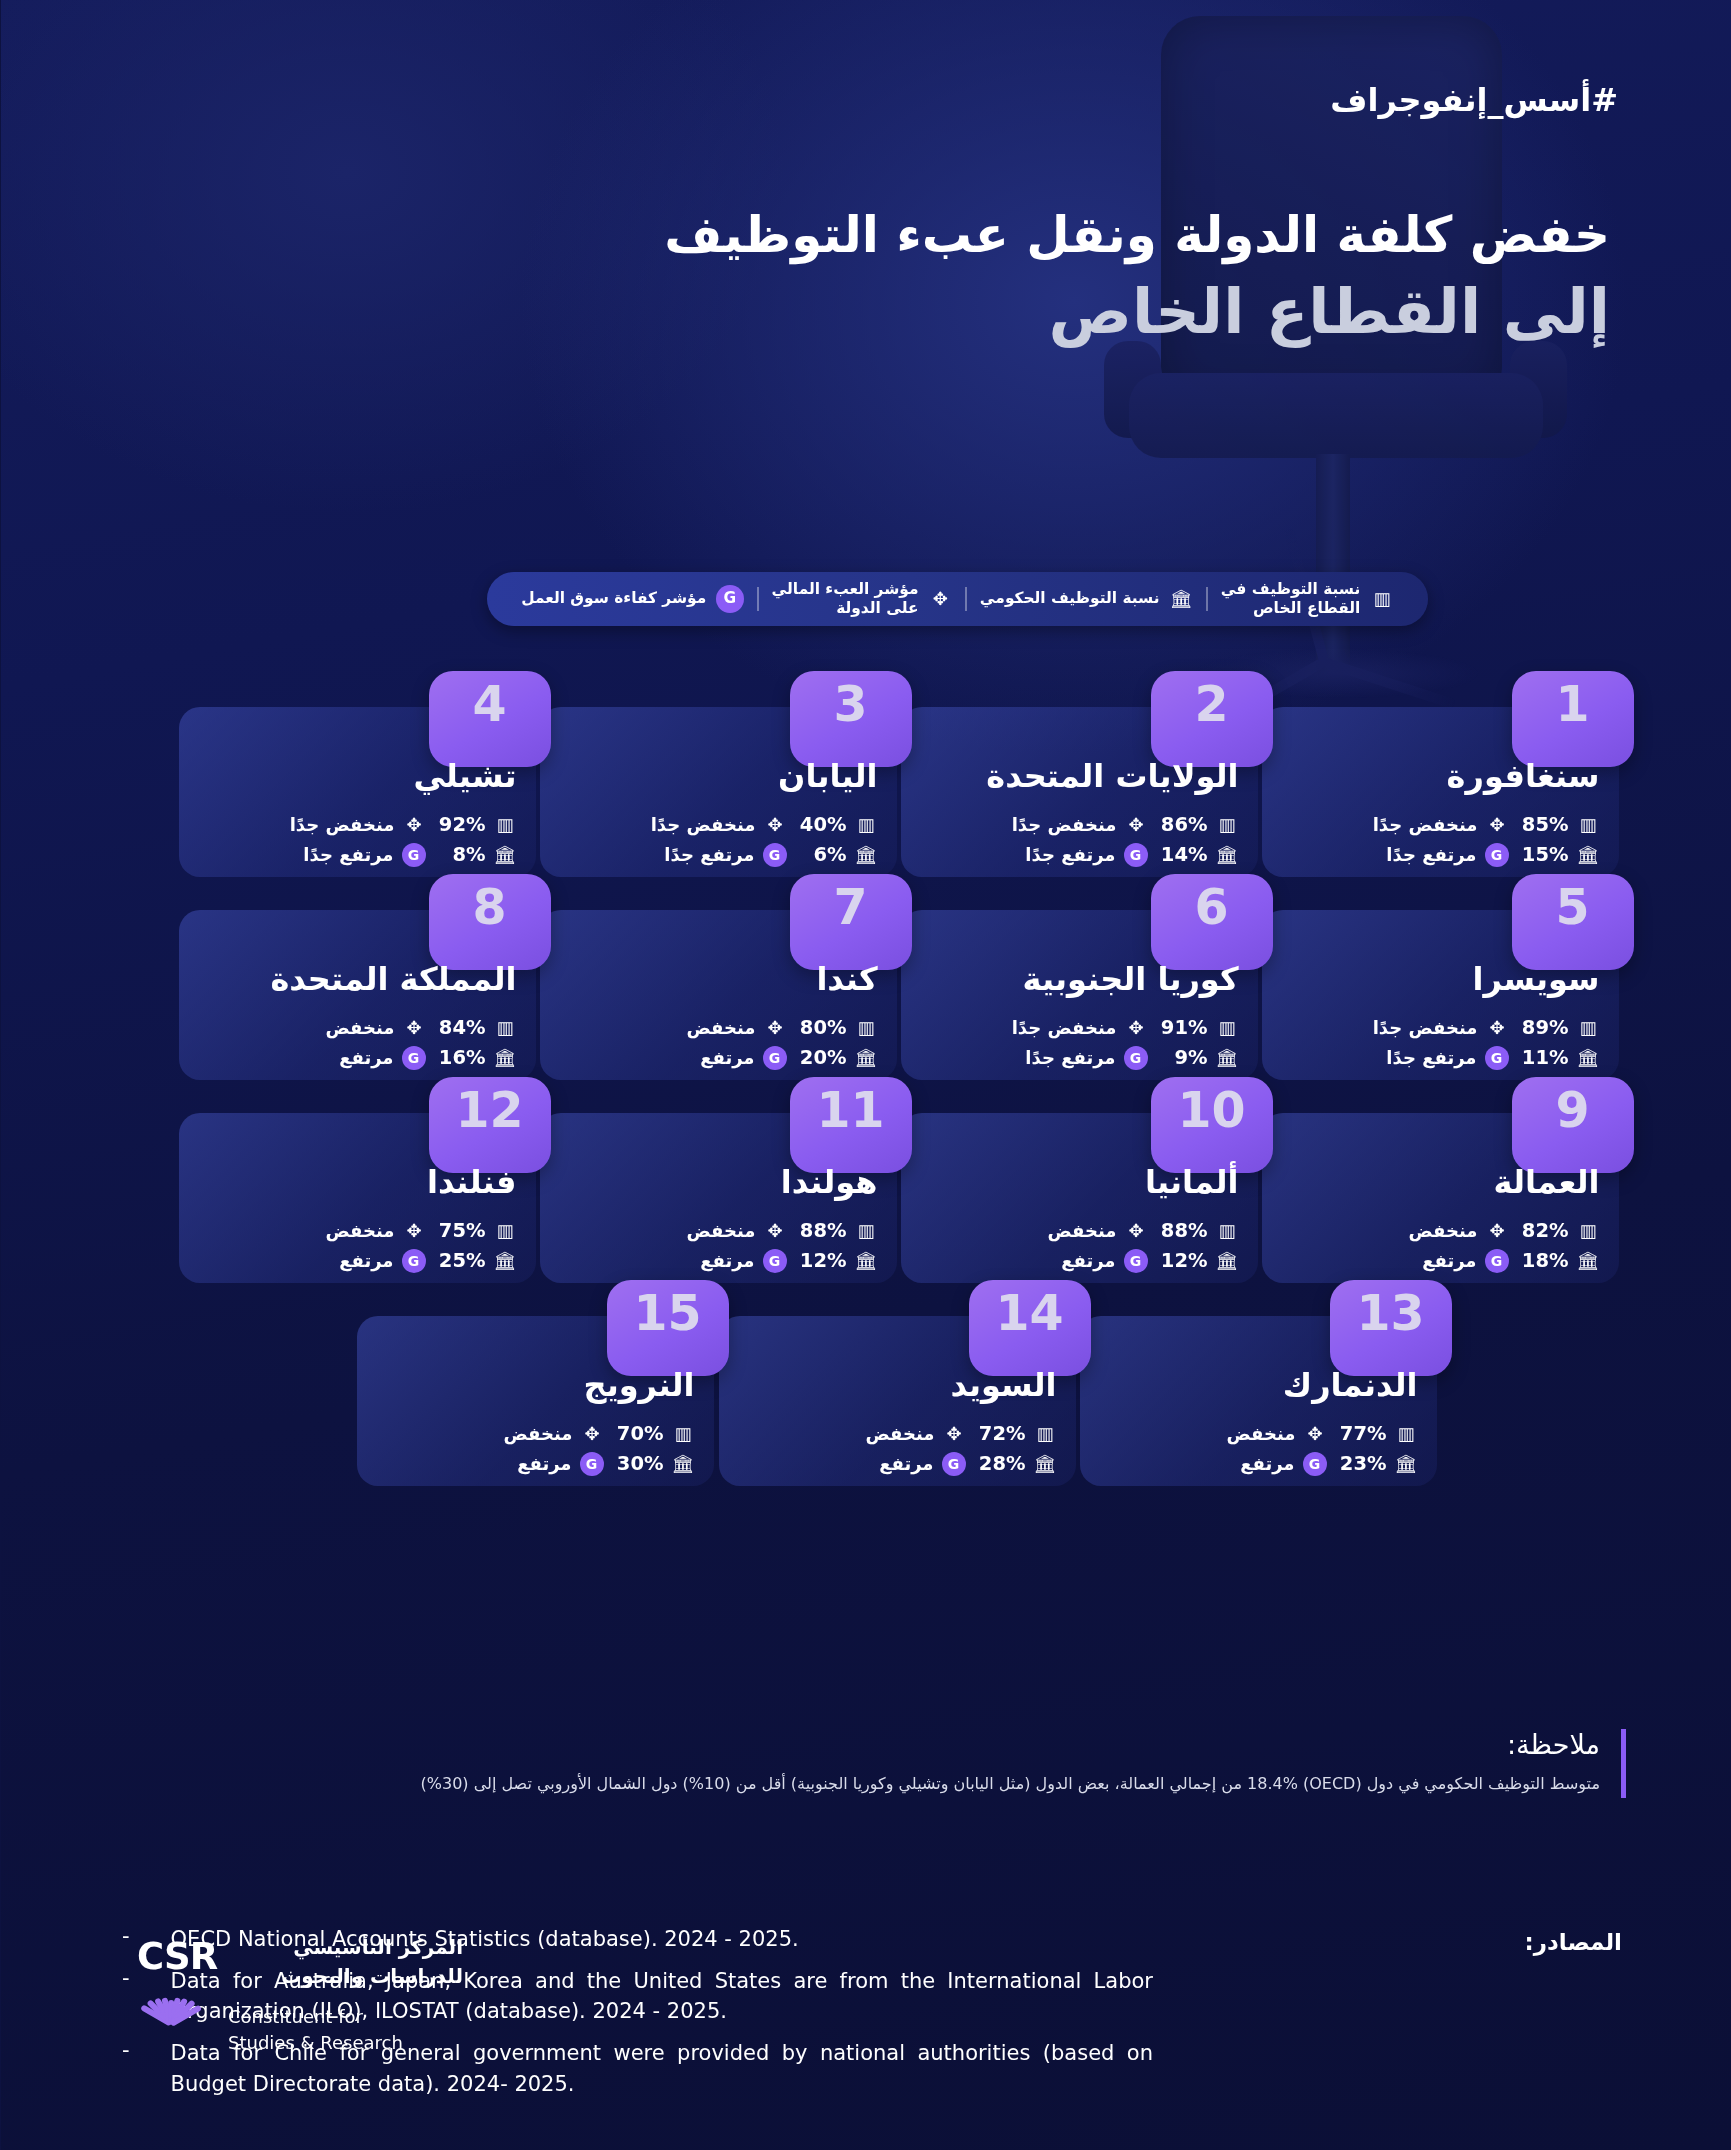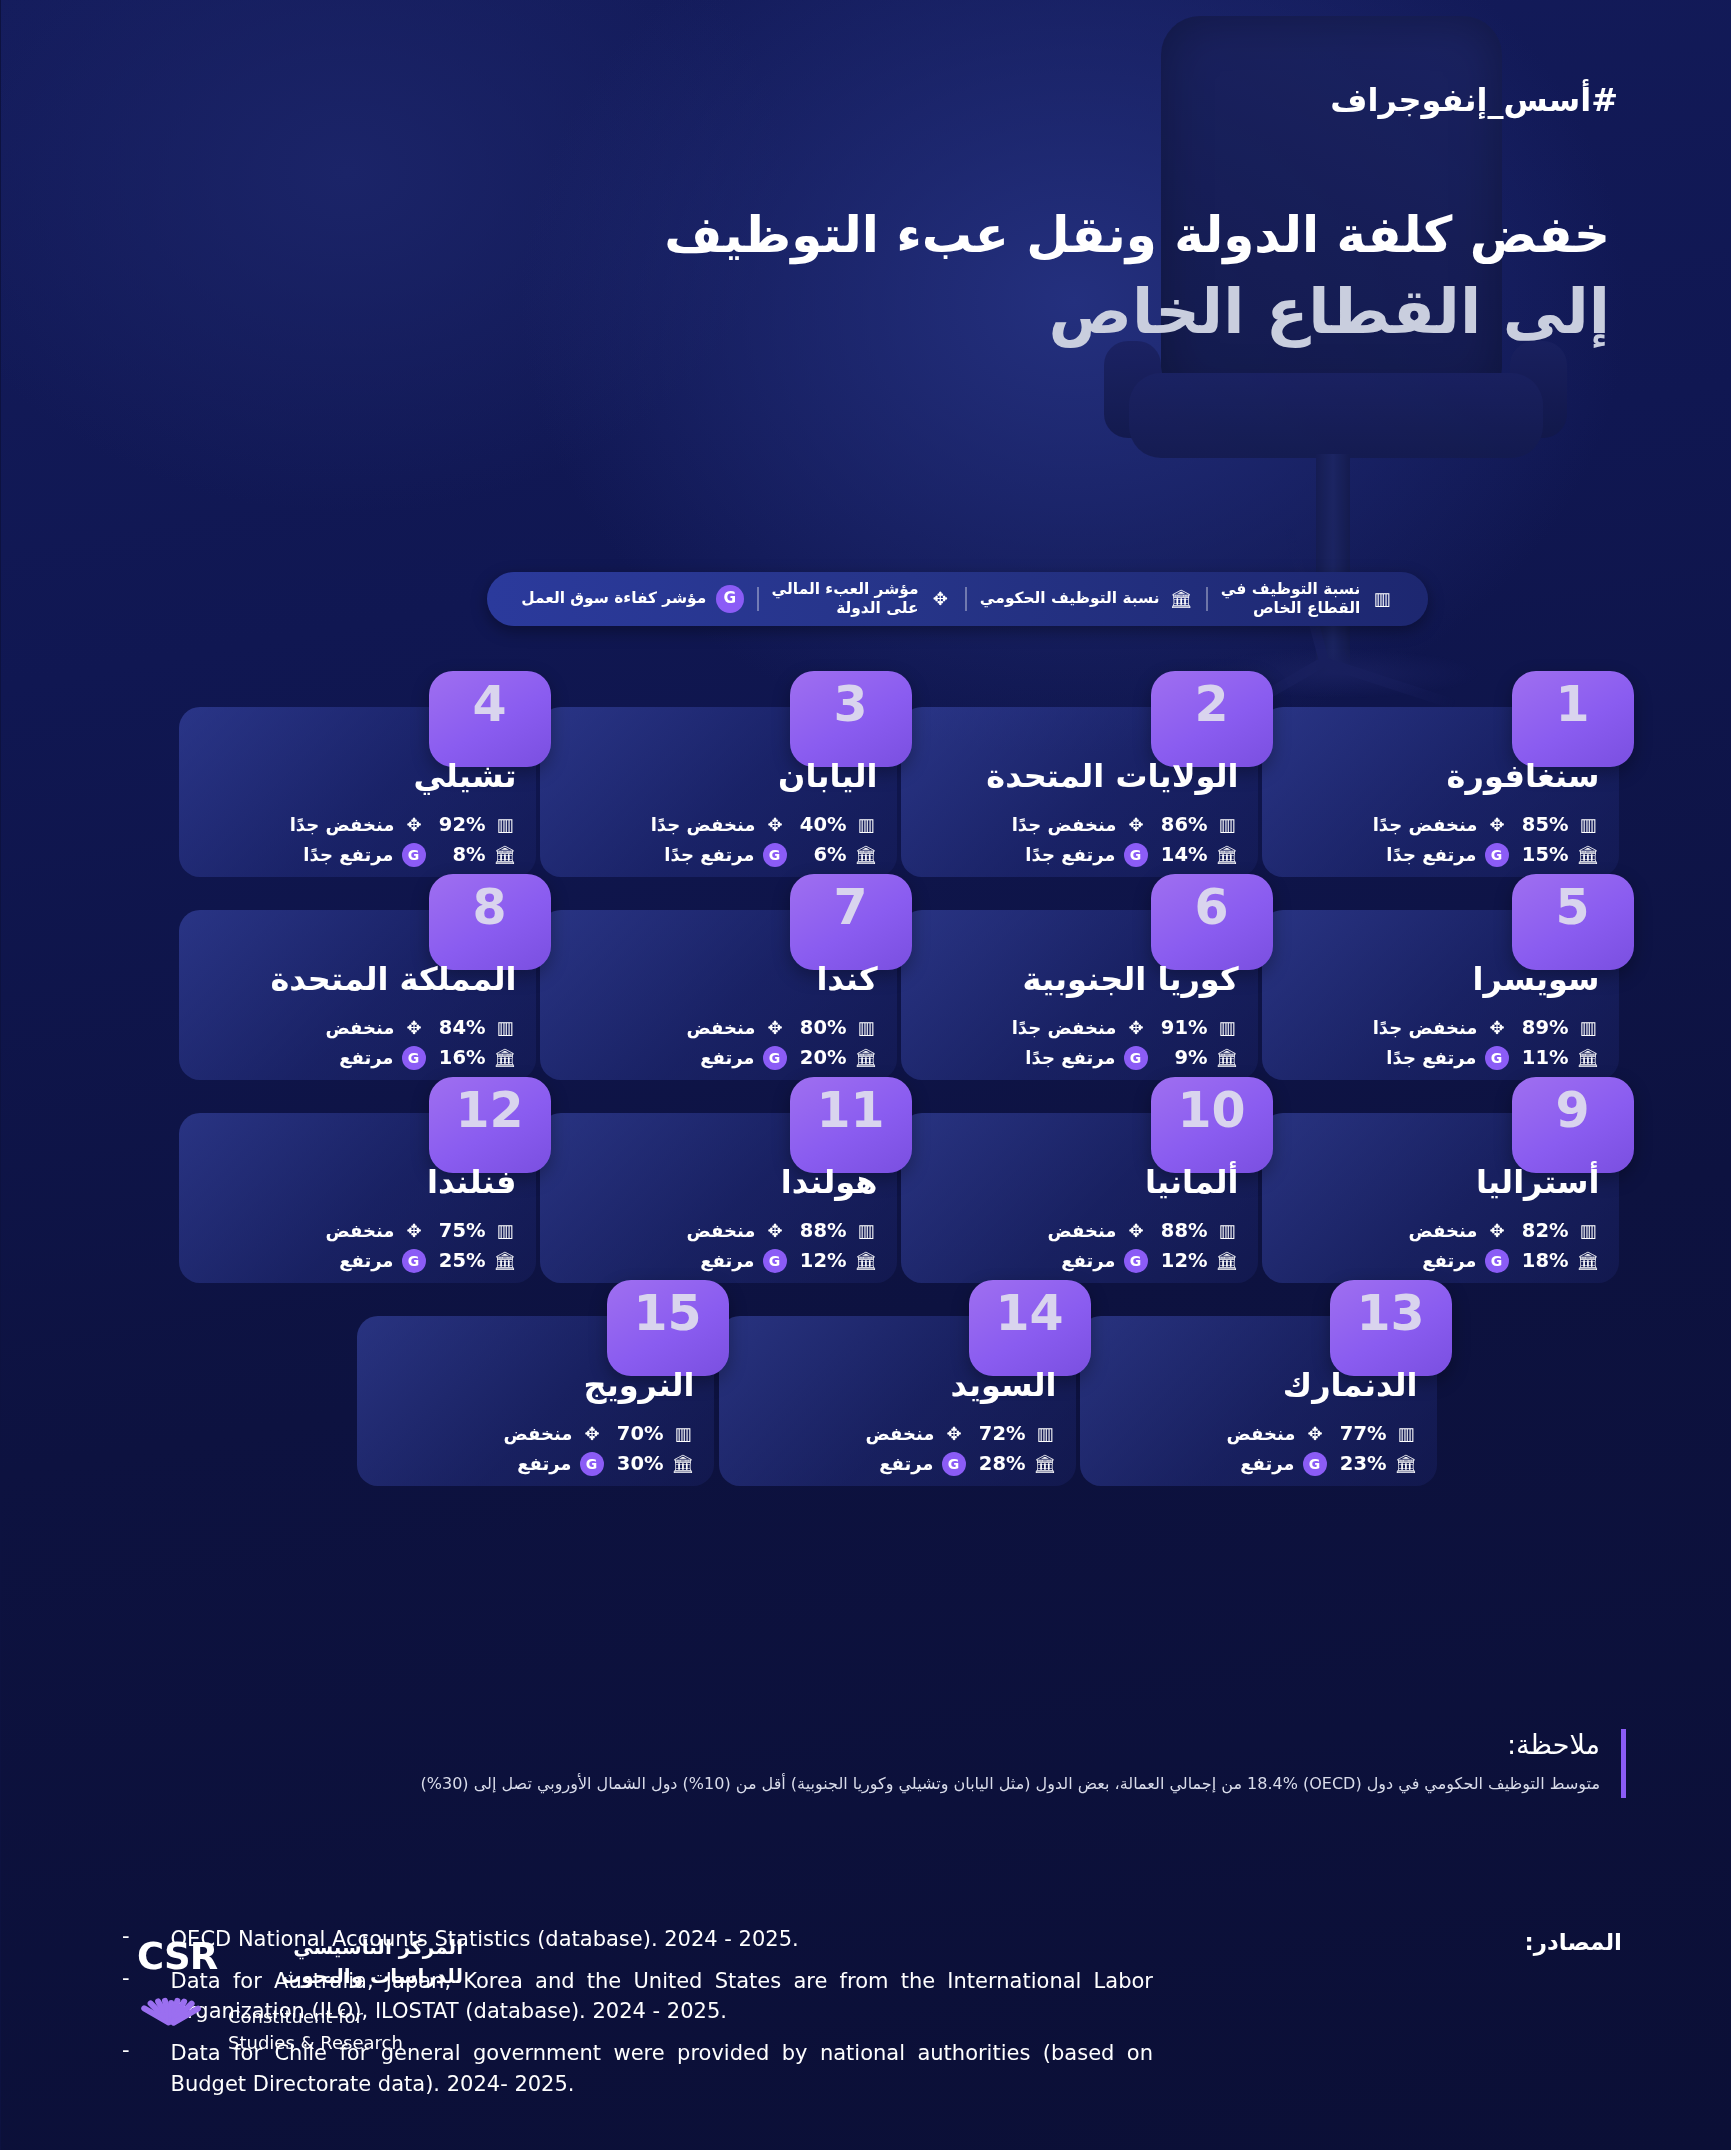--- a/index.html
+++ b/index.html
@@ -364,21 +364,21 @@
             <span class="rval">16%</span>
             <span class="pill">G</span>
             <span class="rtxt">مرتفع</span>
           </div>
         </div>
       </div>
       <div class="card" style="left: 1262px; top: 463px;">
         <div class="rank" style="right: -14.6px;">
           <span>9</span>
         </div>
-        <div class="cname">أستراليا</div>
+        <div class="cname">العمالة</div>
         <div class="rows">
           <div class="row">
             <span class="rico">▥</span>
             <span class="rval">82%</span>
             <span class="rico">✥</span>
             <span class="rtxt">منخفض</span>
           </div>
           <div class="row">
             <span class="rico">🏛</span>
             <span class="rval">18%</span>

